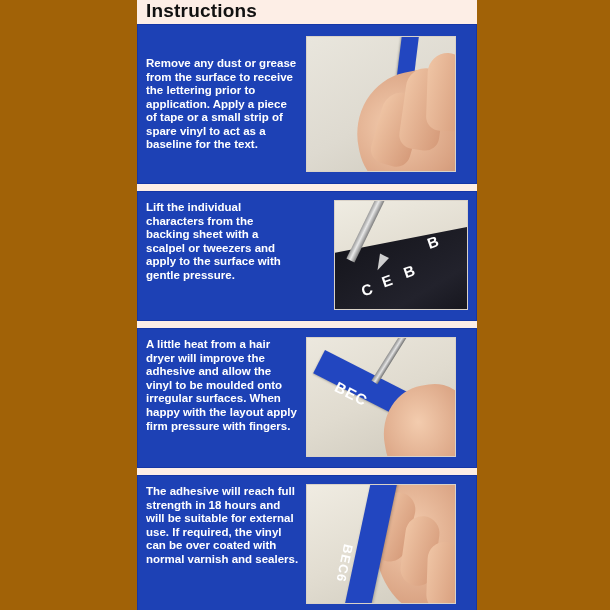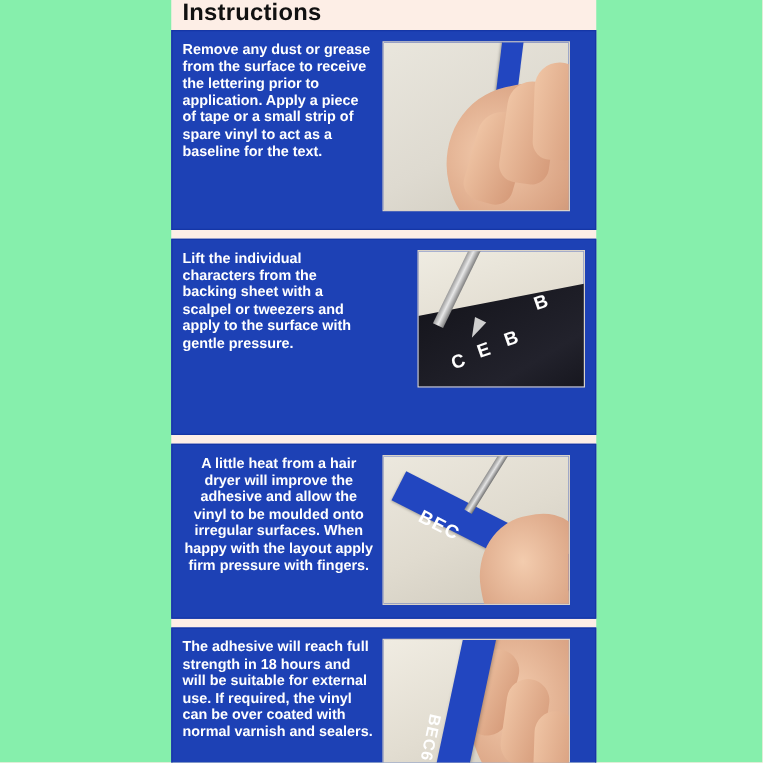--- a/index.html
+++ b/index.html
@@ -10,21 +10,21 @@
     width: 610px;
     height: 610px;
     background: #fdeee6;
     font-family: "Liberation Sans", sans-serif;
     overflow: hidden;
   }
   .page {
     position: relative;
     width: 610px;
     height: 610px;
-    background: #86efac;
+    background: #a16207;
     box-sizing: border-box;
   }
   .sheet {
     position: absolute;
     left: 137px;
     top: 0;
     width: 340px;
     height: 610px;
     background: #fdeee6;
   }
@@ -56,23 +56,23 @@
     white-space: pre-line;
   }
   .panel-photo {
     width: 150px;
     box-sizing: border-box;
     margin: 8px 8px 8px 0;
     position: relative;
     overflow: hidden;
     border: 1px solid #d9d2c8;
   }
-  .p1 { height: 160px; }
-  .p2 { height: 157px; gap: 44px; }
-  .p3 { height: 140px; text-align: center; }
+  .p1 { height: 160px; align-items: center; }
+  .p2 { height: 130px; gap: 44px; }
+  .p3 { height: 140px; }
   .p4 { height: 140px; }
   .p1 .panel-photo { height: 136px; }
   .p2 .panel-photo { height: 110px; }
   .p3 .panel-photo { height: 120px; }
   .p4 .panel-photo { height: 120px; }
 
   
   .photo-bg-1 {
     position: absolute; inset: 0;
     background: linear-gradient(150deg, #e9e6dd 0%, #dedad0 55%, #cfcabd 100%);

